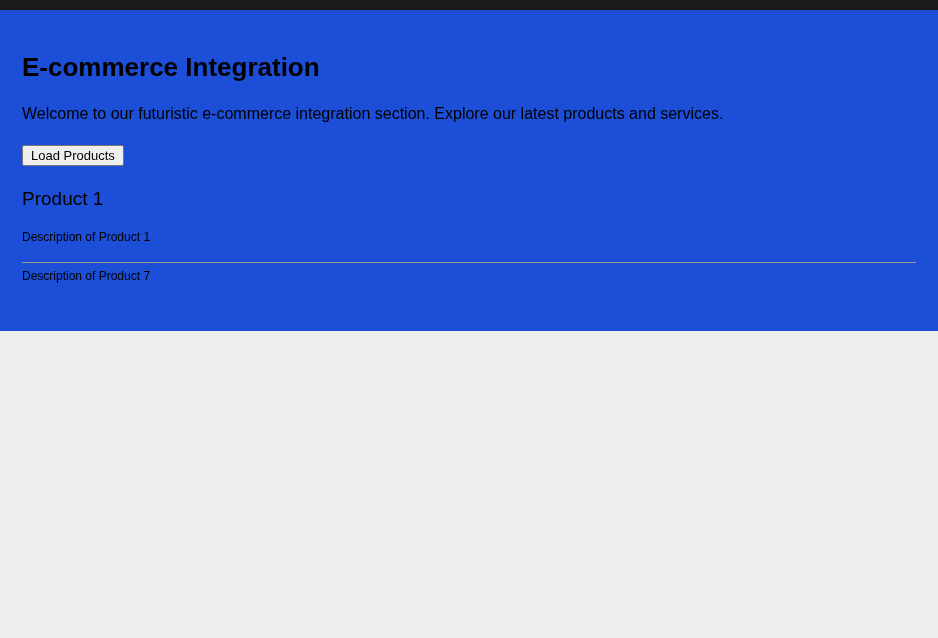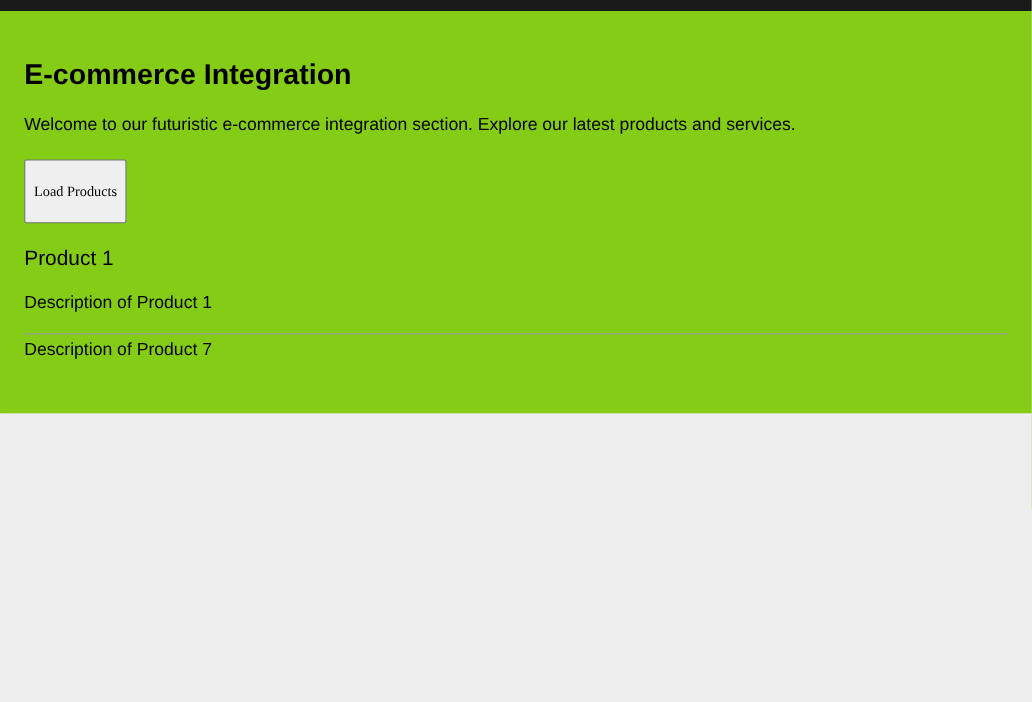--- a/index.html
+++ b/index.html
@@ -12,53 +12,53 @@
       background: #eeeeee;
       color: #000;
       font-size: 16px;
     }
     .top-bar {
       height: 10px;
       background: #1a1a1a;
       width: 100%;
     }
     .content {
-      background: #84cc16;
+      background: #1d4ed8;
       padding: 20px 22px 30px 22px;
       box-shadow: 0 1px 2px rgba(0,0,0,0.04);
     }
     h1 {
       font-size: 26px;
       font-weight: bold;
       margin: 22px 0 22px 0;
     }
     .intro {
       margin: 0 0 22px 0;
       font-size: 16px;
     }
     button {
-      font-family: Liberation Serif, serif;
+      font-family: Liberation Sans, sans-serif;
       font-size: 13px;
-      padding: 20px 8px;
+      padding: 2px 8px;
       background: #efefef;
       border: 1px solid #767676;
       border-radius: 2px;
       cursor: pointer;
     }
     .products {
       margin-top: 4px;
     }
     .product h2 {
       font-size: 19px;
       font-weight: normal;
       margin: 22px 0 20px 0;
     }
     .product p {
       margin: 0 0 18px 0;
-      font-size: 16px;
+      font-size: 12px;
     }
     hr {
       border: none;
       border-top: 1px solid #999;
       margin: 10px 0 6px 0;
     }
   </style>
 </head>
 <body>
 

